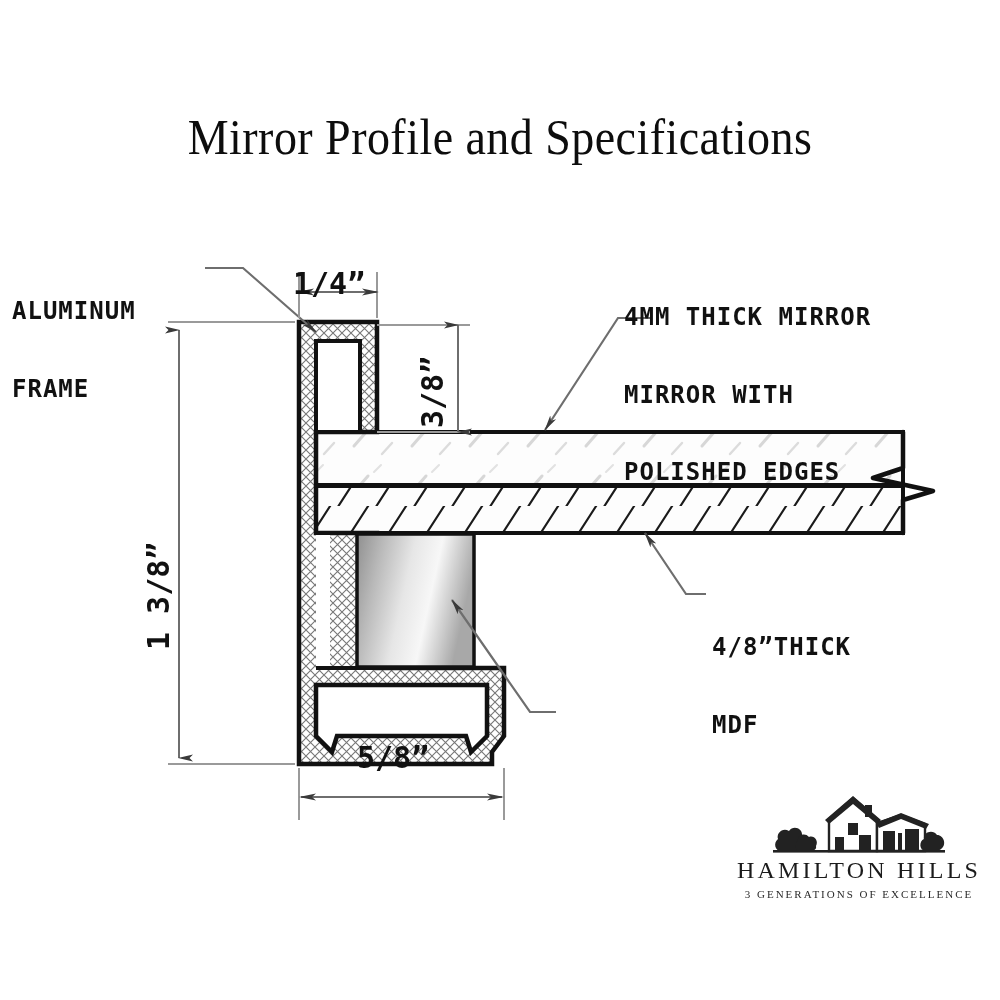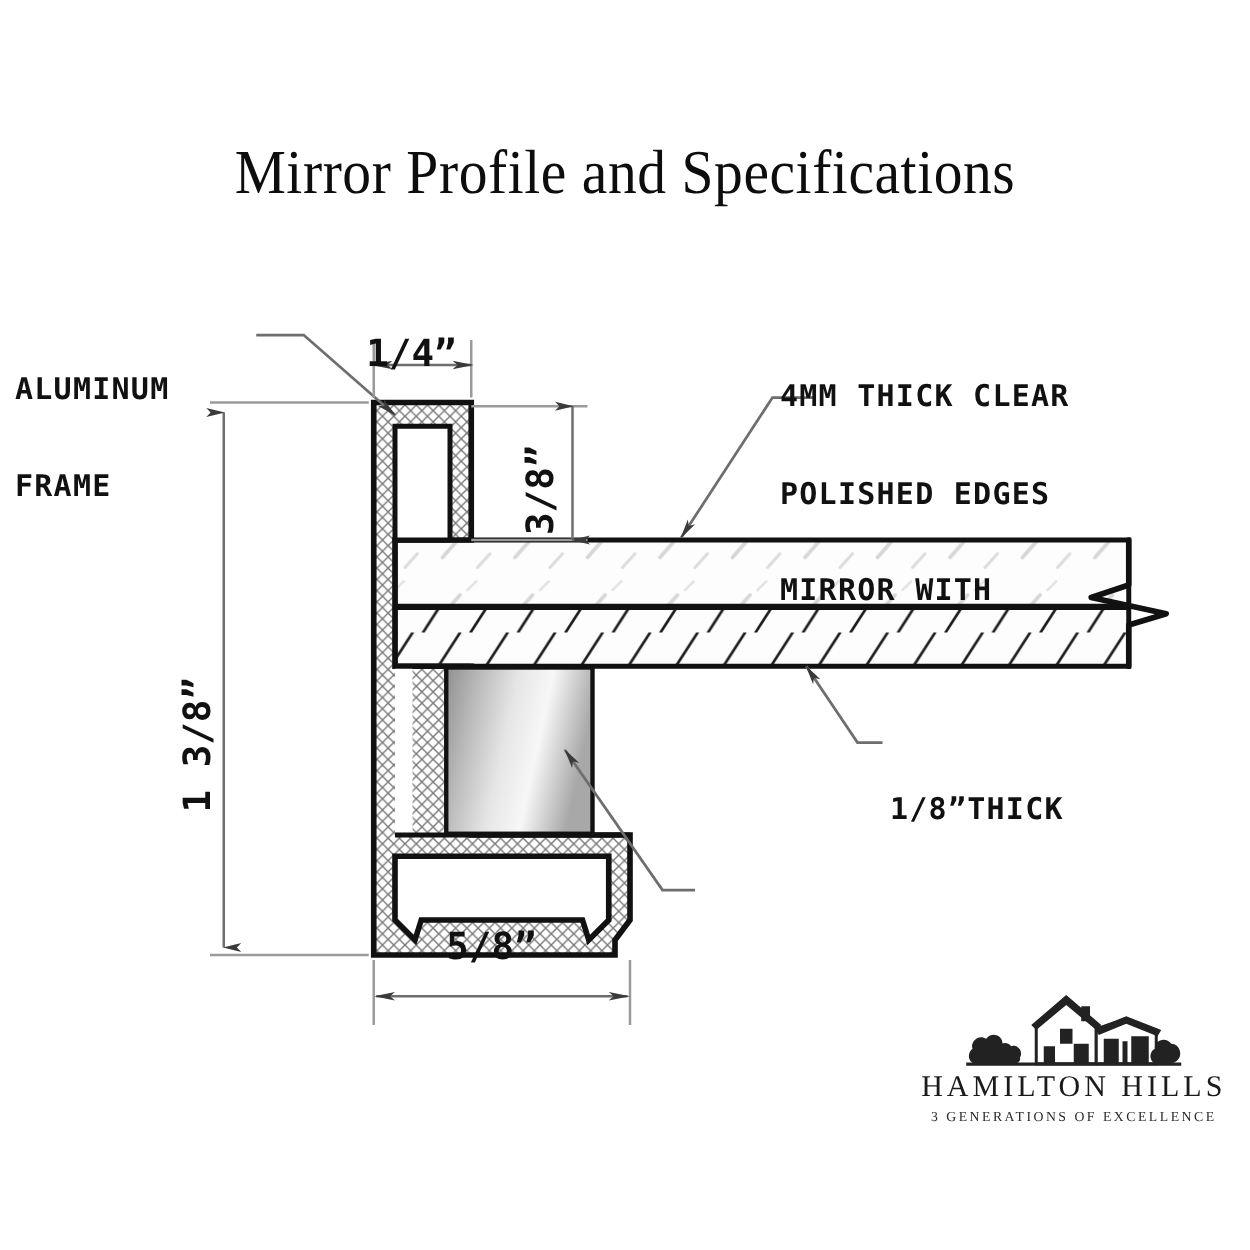--- a/index.html
+++ b/index.html
@@ -208,27 +208,28 @@
       <path d="M301,797 L502,797" stroke="#6e6e6e" stroke-width="2" marker-start="url(#arrL)" marker-end="url(#arrR)" fill="none"></path>
     </g>
   </svg>
 
   <div class="lbl lbl-lg" style="left:12px; top:247px;">
     <div>ALUMINUM</div>
     <div>FRAME</div>
   </div>
 
   <div class="lbl lbl-lg" style="left:624px; top:253px;">
-    <div>4MM THICK CLEAR</div>
+    <div>4MM THICK MIRROR</div>
+    <div>MIRROR WITH</div>
     <div>POLISHED EDGES</div>
-    <div>MIRROR WITH</div>
   </div>
 
   <div class="lbl lbl-lg" style="left:712px; top:583px;">
-    <div>1/8”THICK</div>
+    <div>4/8”THICK</div>
+    <div>MDF</div>
   </div>
 
 
   <div class="lbl lbl-dim" style="left:293px; top:252px;margin-top:16px;">1/4”</div>
 
   <div class="lbl lbl-dim rot90" style="left:417px; top:428px;">3/8”</div>
 
   <div class="lbl lbl-dim rot90" style="left:143px; top:650px;">1 3/8”</div>
 
   <div class="lbl lbl-dim" style="left:357px; top:742px;">5/8”</div>

